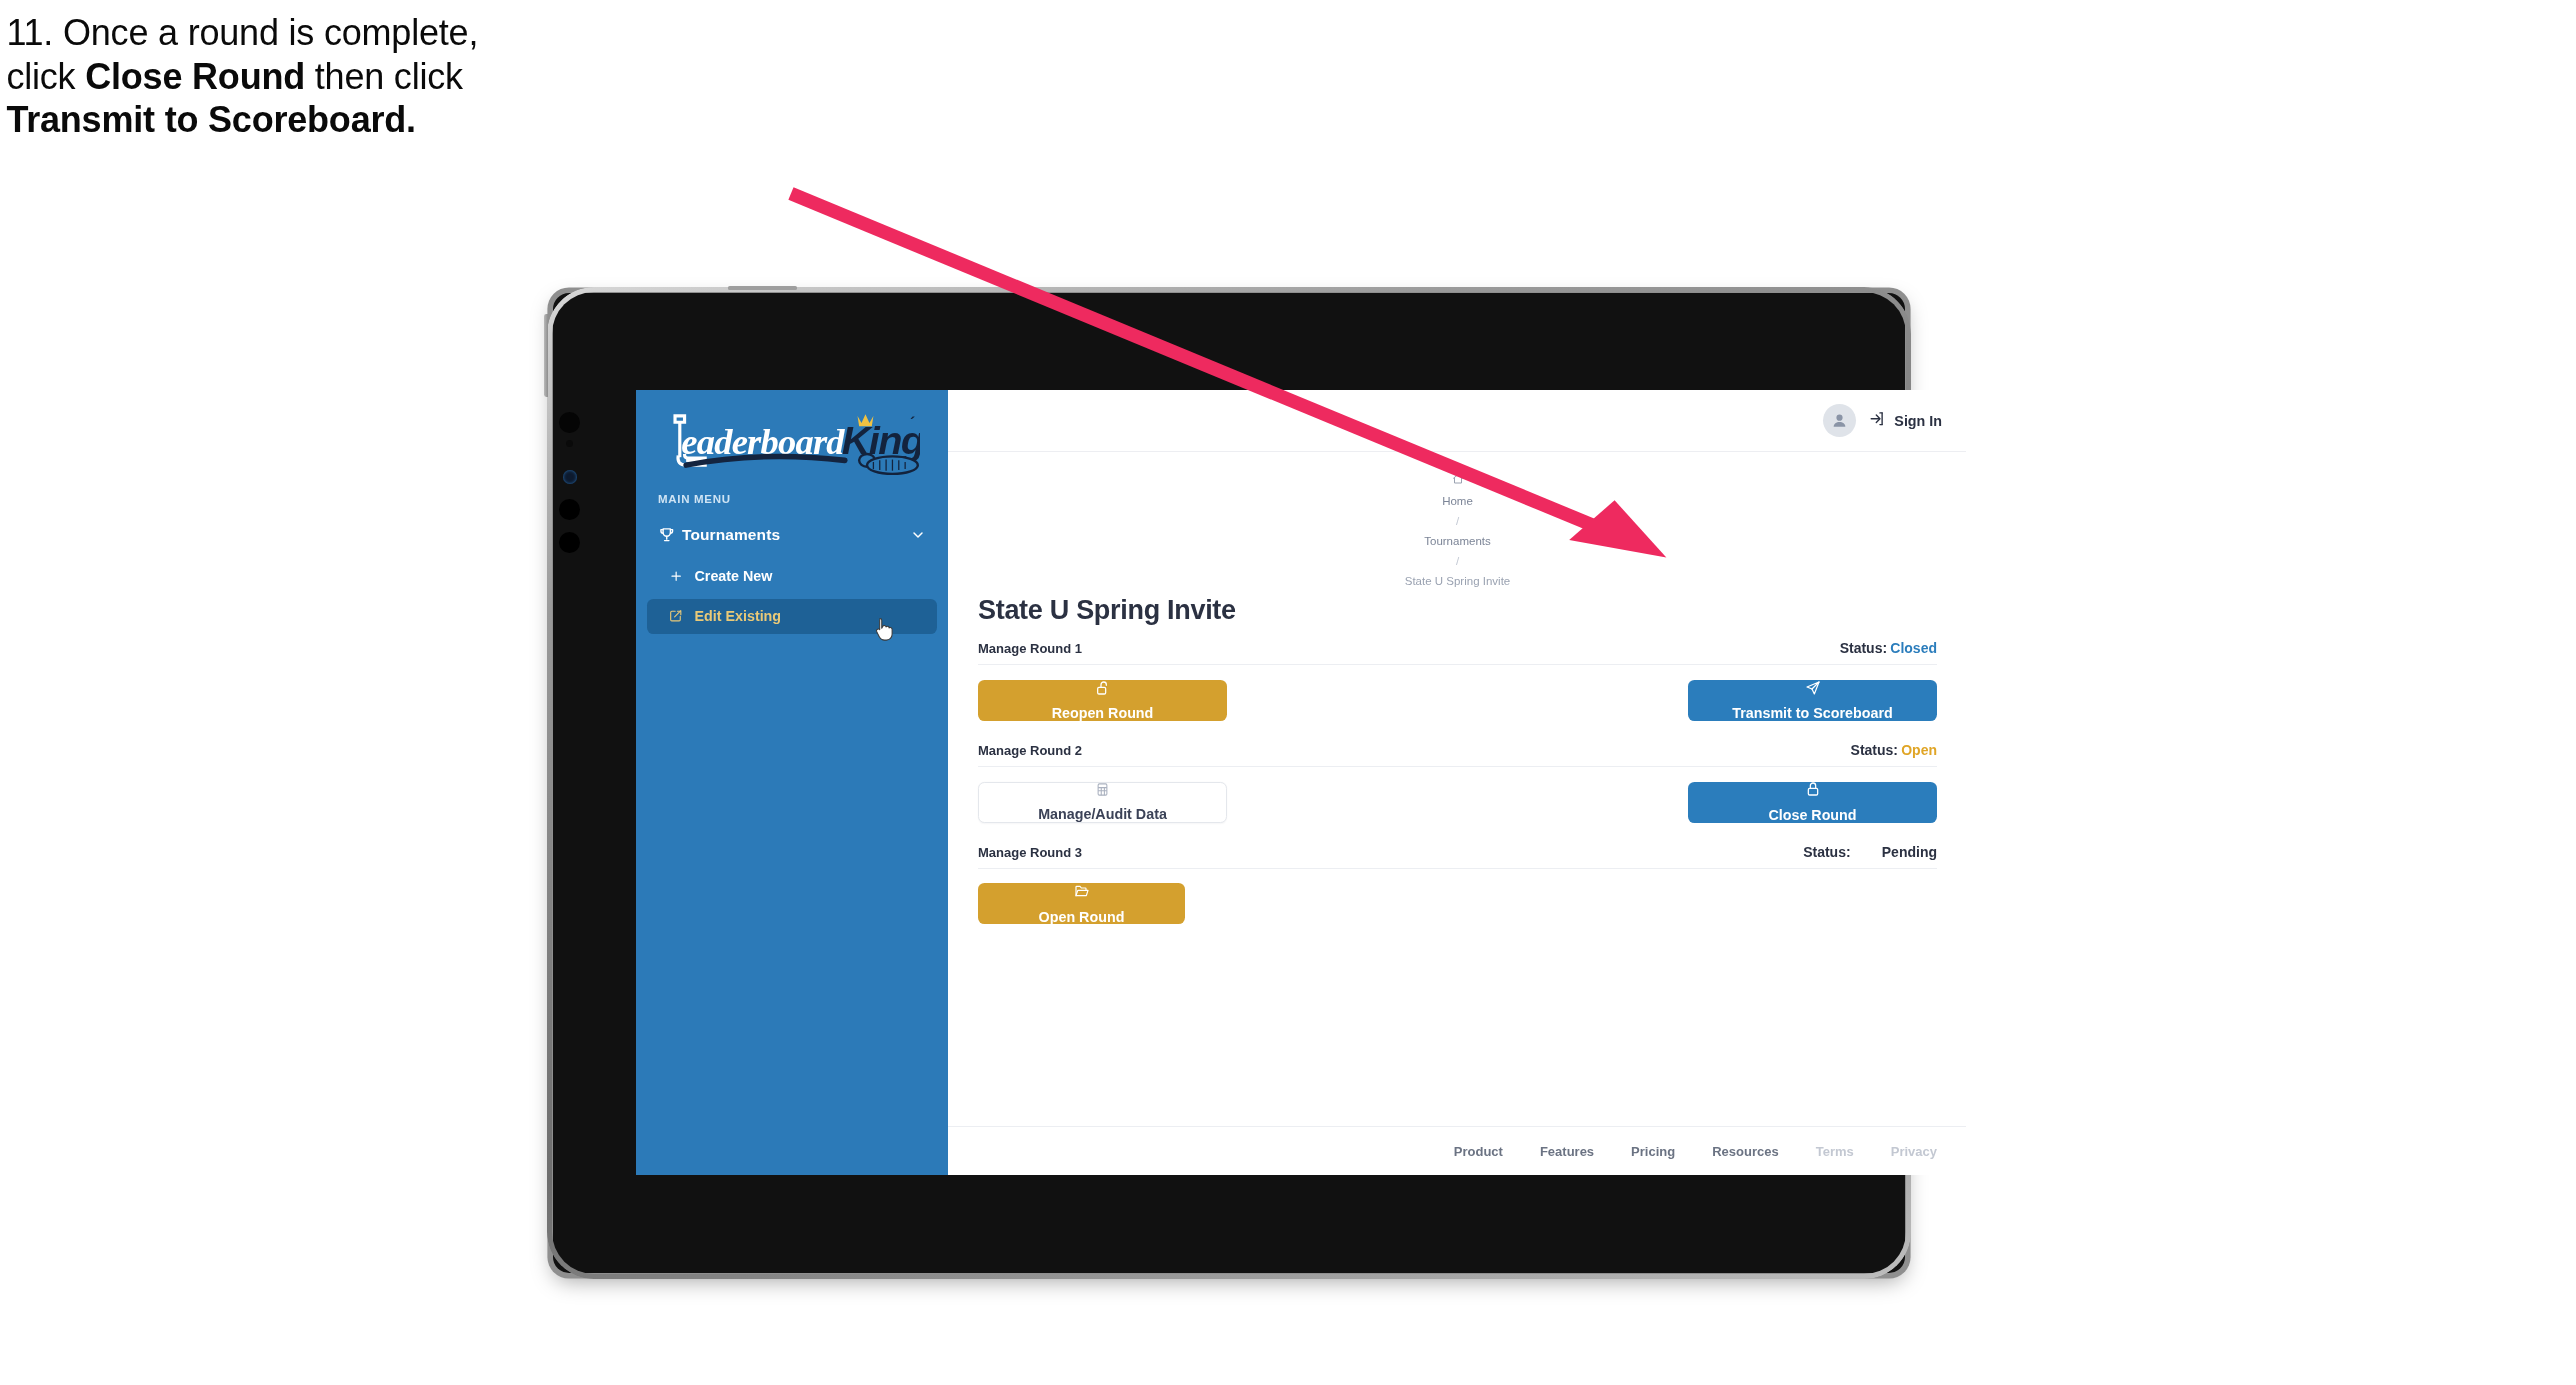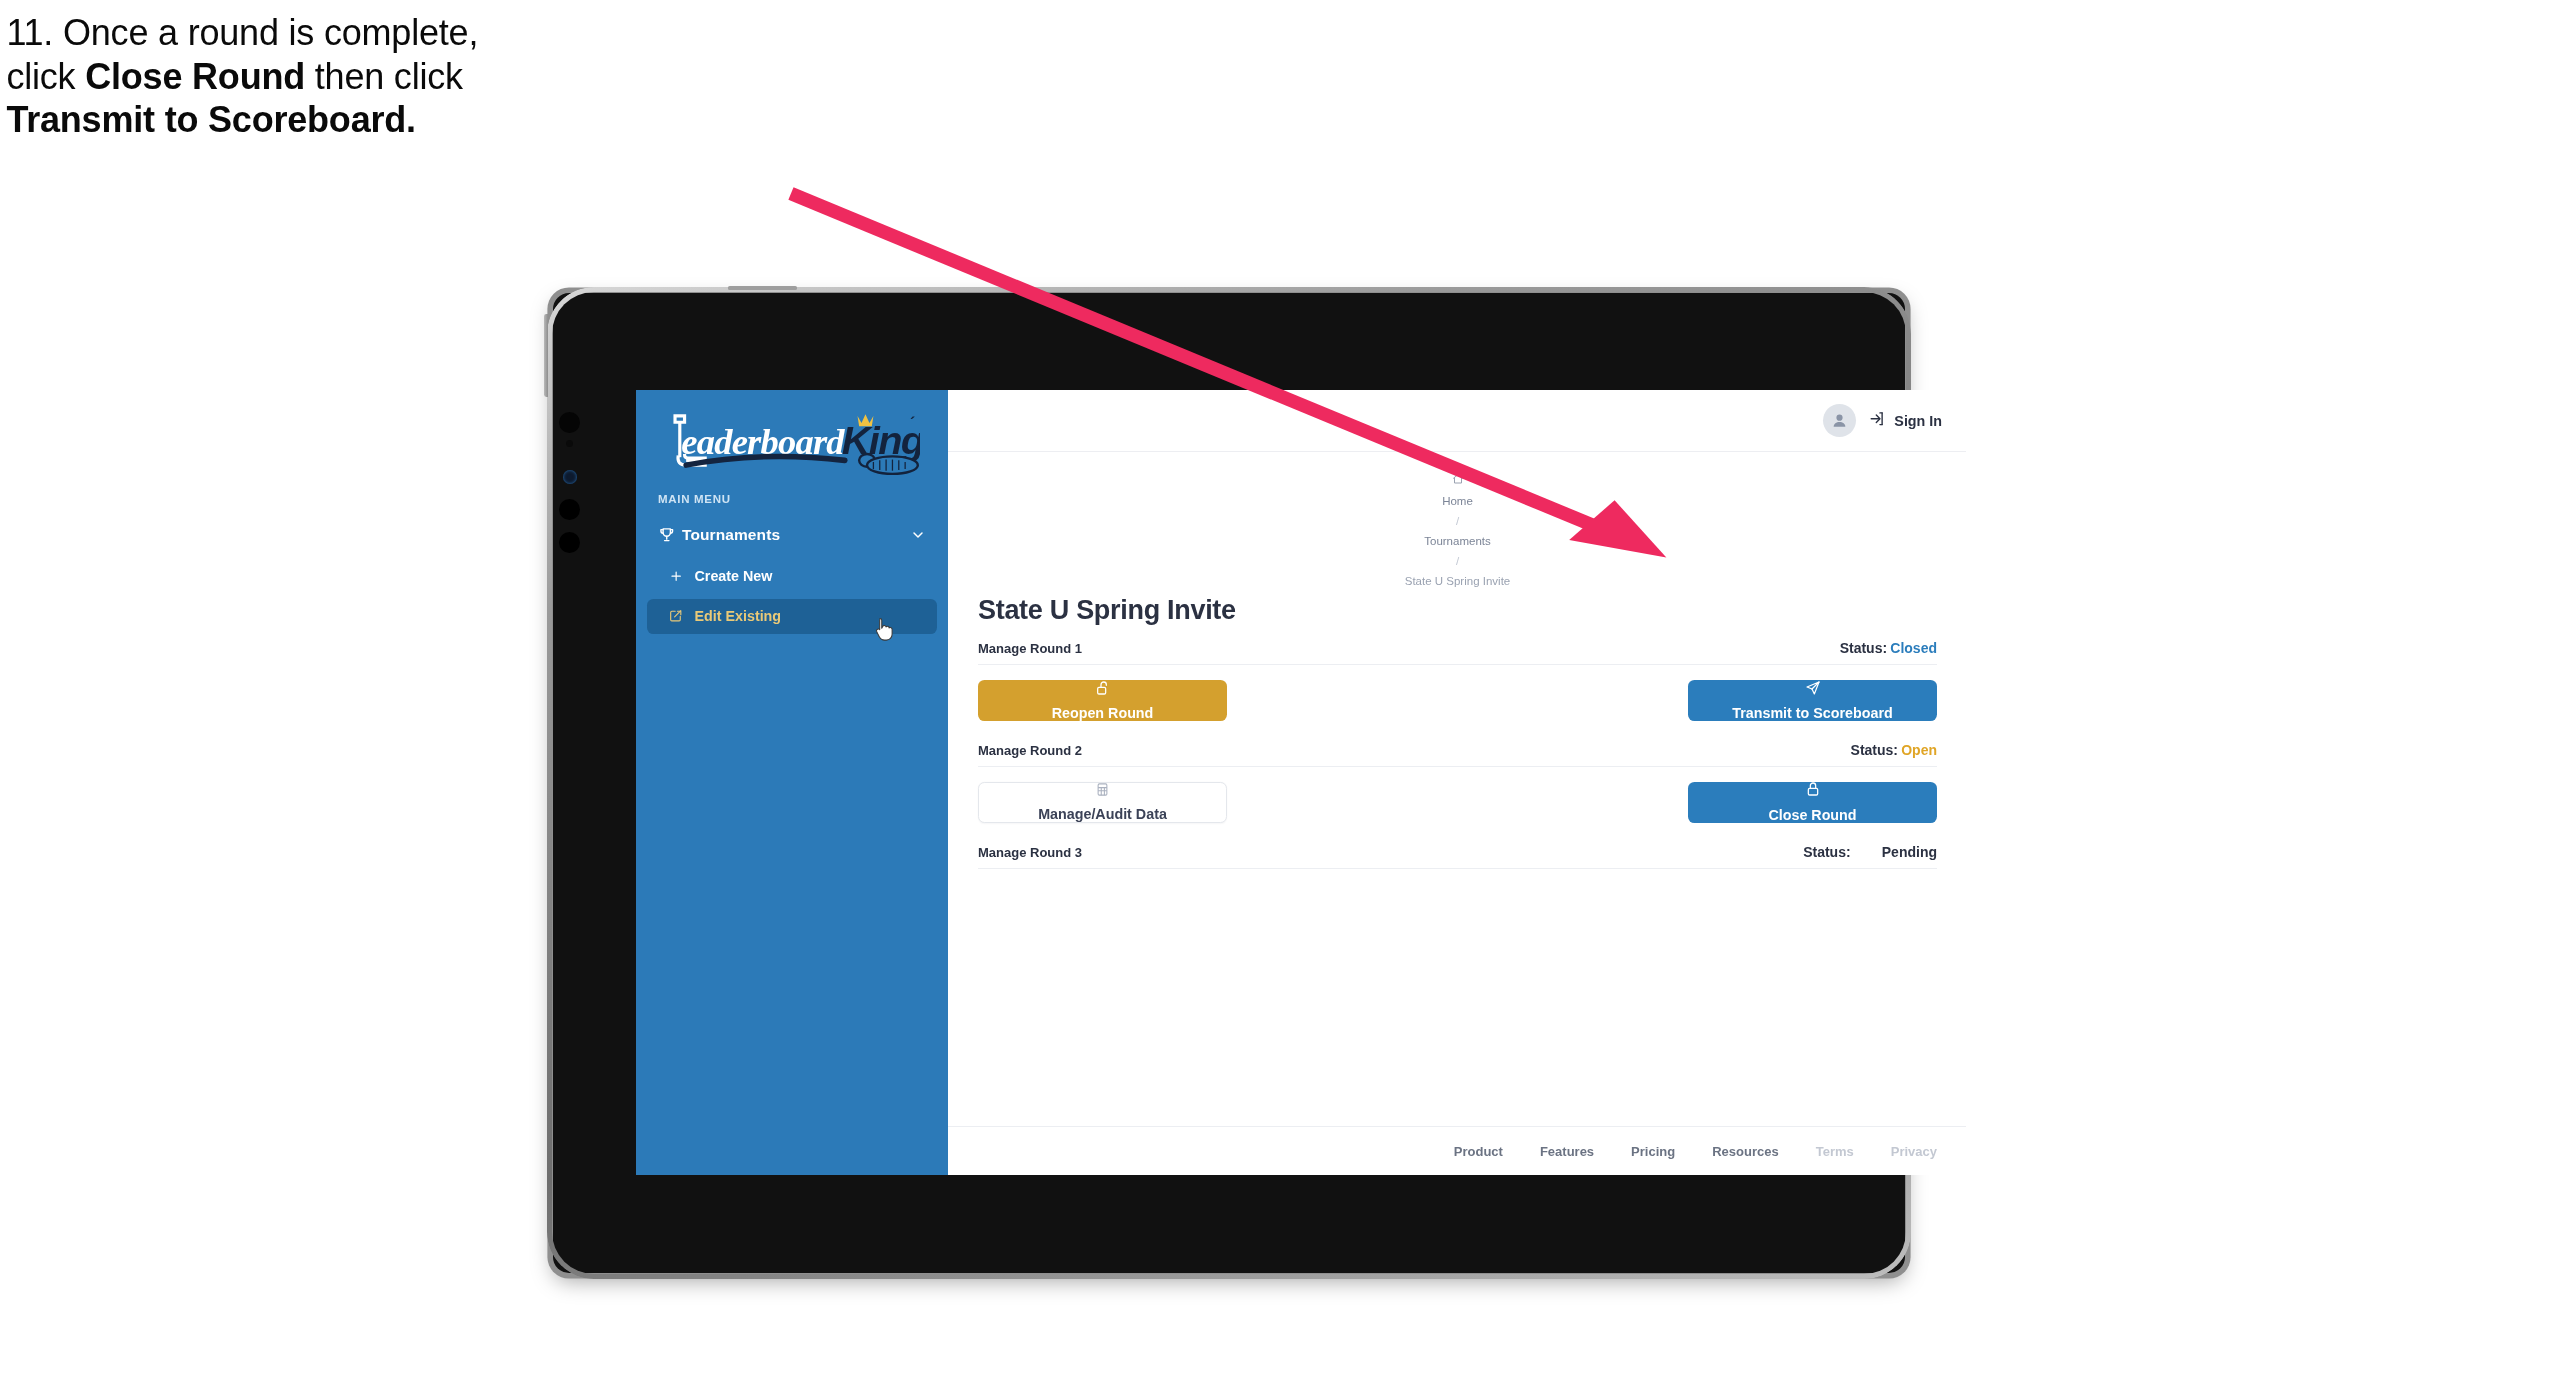--- a/index.html
+++ b/index.html
@@ -408,20 +408,32 @@
             </div>
           </div>
 
           <div class="round">
             <div class="round-head">
               <span class="round-title">Manage Round 3</span>
               <span class="round-status">
                 <span>Status:</span><span class="val pending">Pending</span>
               </span>
             </div>
+            <div class="round-actions">
+              <button class="btn btn-gold" style="min-width:207px">
+                <span class="bi">
+                  <svg width="16" height="16" viewBox="0 0 24 24" fill="none" stroke="#ffffff" stroke-width="1.8" stroke-linecap="round" stroke-linejoin="round">
+                    <path d="M3 19V6a1 1 0 0 1 1-1h5l2 2.5h6a1 1 0 0 1 1 1V10"></path>
+                    <path d="M3 19l2.4-7.2a1 1 0 0 1 1-.8H21l-2.5 8z"></path>
+                  </svg>
+                </span>
+                <span>Open Round</span>
+              </button>
+              <span></span>
+            </div>
           </div>
 
         </div>
 
         <div class="footer">
           <a href="#">Product</a>
           <a href="#">Features</a>
           <a href="#">Pricing</a>
           <a href="#">Resources</a>
           <a href="#" class="muted">Terms</a>

